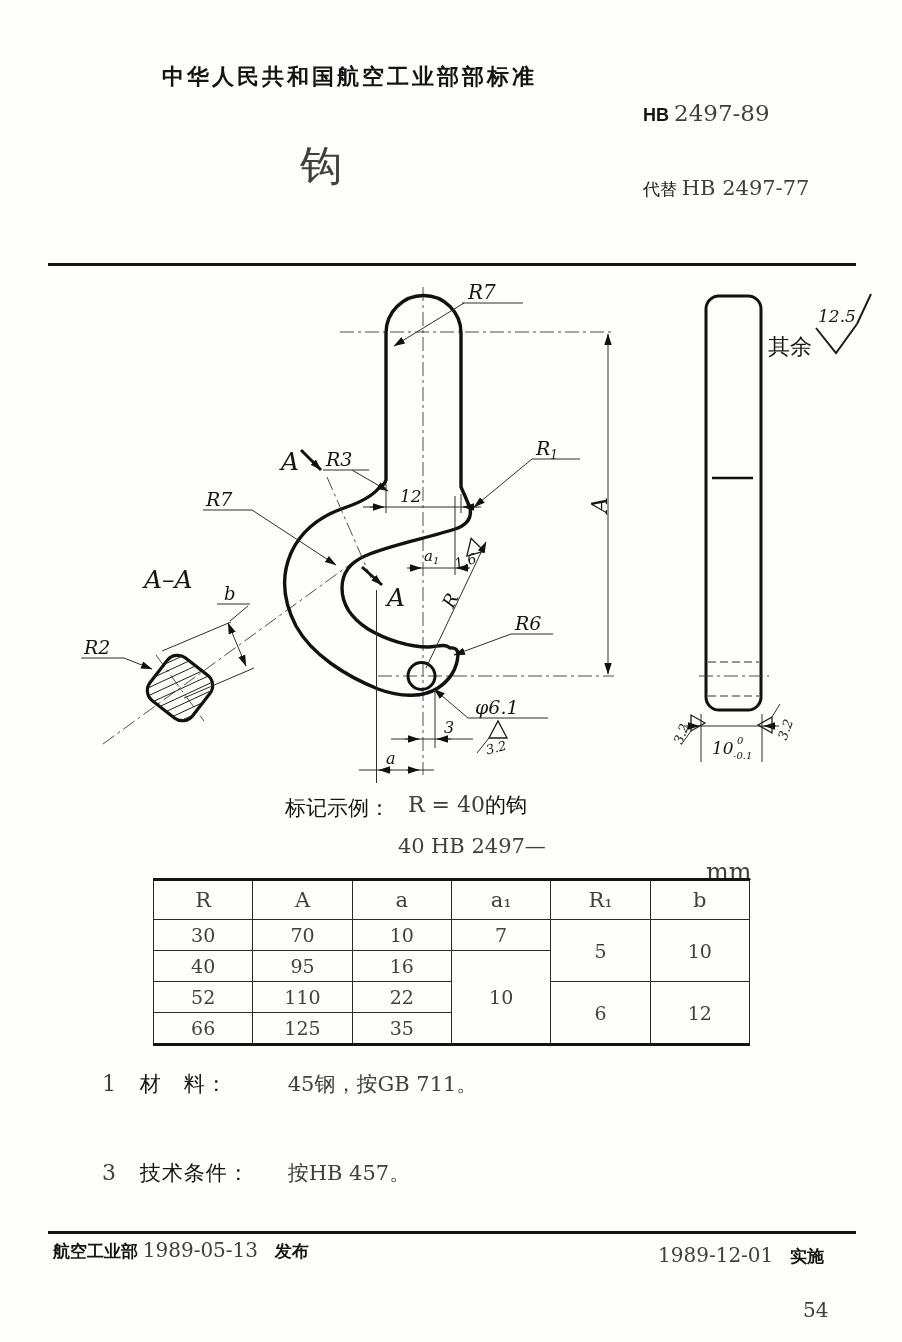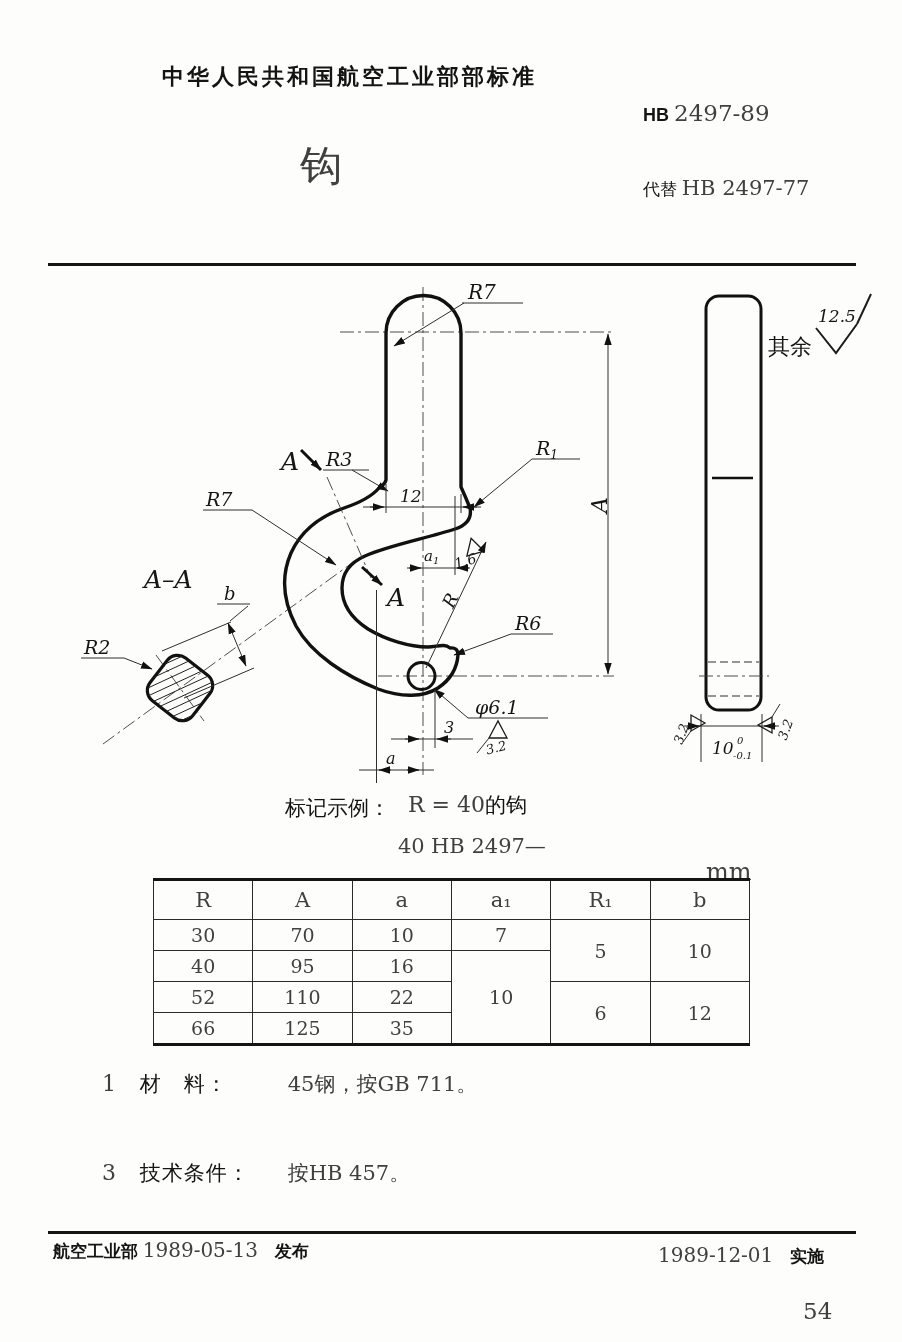--- a/index.html
+++ b/index.html
@@ -35,21 +35,21 @@
   
   .note-row{position:absolute;left:102px;font-size:21px;}
   .note-no{display:inline-block;width:32px;font-size:22px;}
   .note-label{display:inline-block;width:142px;letter-spacing:1px;}
   .note-val{display:inline-block;font-size:21px;}
   
   #footer-left{left:53px;top:1238px;font-size:17px;}
   #footer-left .hw{font-size:20px;}
   #footer-right{left:658px;top:1243px;font-size:17px;}
   #footer-right .hw{font-size:20px;}
-  #page-no{left:803px;top:1298px;font-size:23px;}
+  #page-no{left:803px;top:1298px;font-size:20px;}
   
   svg text{fill:#151515;}
   .dt{font-family:"DejaVu Serif","Liberation Serif",serif;font-style:italic;}
   .ol{fill:none;stroke:#111;stroke-width:3.4;stroke-linejoin:round;stroke-linecap:round;}
   .thin{stroke:#2e2e2e;stroke-width:1;fill:none;}
   .cl{stroke:#3a3a3a;stroke-width:0.9;fill:none;stroke-dasharray:14 4 3 4;}
   .dash{stroke:#2e2e2e;stroke-width:1.2;fill:none;stroke-dasharray:8 4;}
   .stub{stroke:#111;stroke-width:3;fill:none;}
   .tri{fill:none;stroke:#1c1c1c;stroke-width:1.3;}
   .hatch{stroke:#222;stroke-width:1;}

